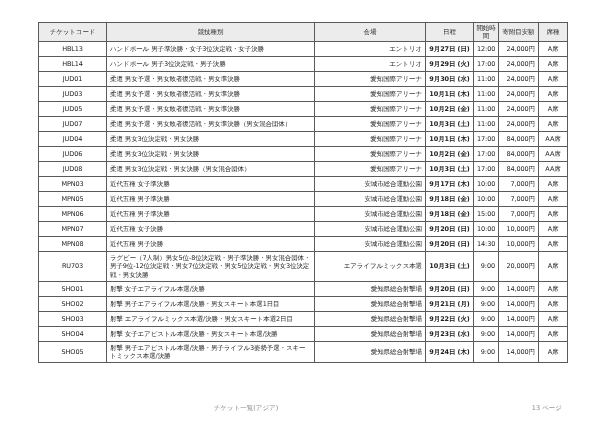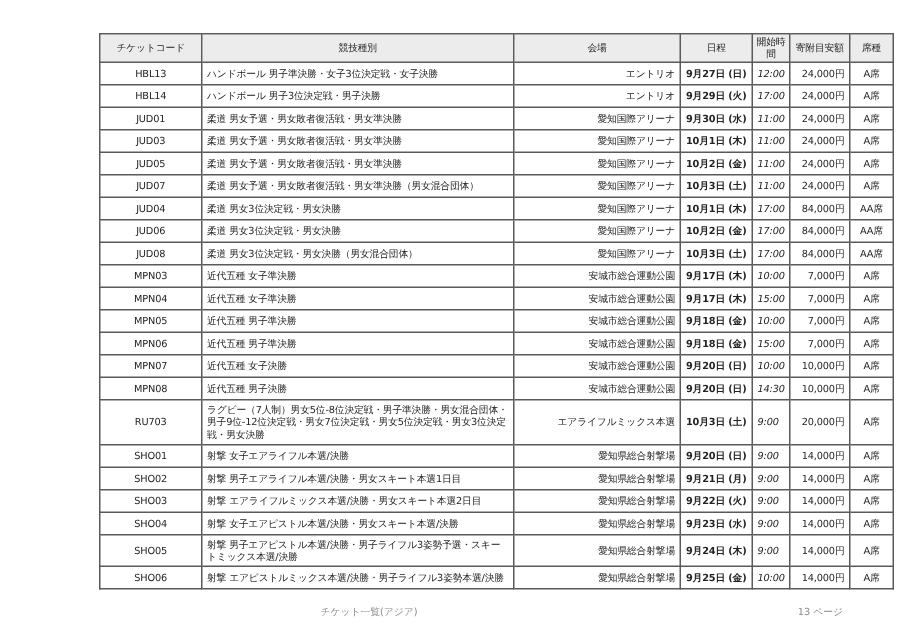--- a/index.html
+++ b/index.html
@@ -17,21 +17,20 @@
     left: 38px;
     top: 22px;
   }
   table.ticket-table {
     border-collapse: collapse;
     table-layout: fixed;
     width: 529px;
     font-size: 6.5px;
     color: #222222;
     letter-spacing: -0.1px;
-    margin-left: 28px;
   }
   table.ticket-table th,
   table.ticket-table td {
     border: 1px solid #5a5a5a;
     padding: 2px 3px;
     line-height: 1.25;
     overflow: hidden;
     vertical-align: middle;
   }
   table.ticket-table th {
@@ -39,21 +38,21 @@
     font-weight: normal;
     text-align: center;
     padding: 1px 1px;
     height: 15px;
   }
   table.ticket-table td { height: 10px; }
   td.col-code  { text-align: center; white-space: nowrap; }
   td.col-event { text-align: left; }
   td.col-venue { text-align: right; white-space: nowrap; }
   td.col-date  { text-align: center; white-space: nowrap; font-weight: bold; }
-  td.col-time  { text-align: left; white-space: nowrap; font-style: italic; }
+  td.col-time  { text-align: right; white-space: nowrap; }
   td.col-price { text-align: right; padding-right: 4px; white-space: nowrap; }
   td.col-seat  { text-align: center; white-space: nowrap; }
   .page-footer {
     position: absolute;
     left: 0;
     top: 404px;
     width: 492px;
     font-size: 6.5px;
     color: #8a8a8a;
     text-align: center;
@@ -176,29 +175,20 @@
         <tr>
           <td class="col-code">MPN03</td>
           <td class="col-event">近代五種 女子準決勝</td>
           <td class="col-venue">安城市総合運動公園</td>
           <td class="col-date">9月17日 (木)</td>
           <td class="col-time">10:00</td>
           <td class="col-price">7,000円</td>
           <td class="col-seat">A席</td>
         </tr>
         <tr>
-          <td class="col-code">MPN04</td>
-          <td class="col-event">近代五種 女子準決勝</td>
-          <td class="col-venue">安城市総合運動公園</td>
-          <td class="col-date">9月17日 (木)</td>
-          <td class="col-time">15:00</td>
-          <td class="col-price">7,000円</td>
-          <td class="col-seat">A席</td>
-        </tr>
-        <tr>
           <td class="col-code">MPN05</td>
           <td class="col-event">近代五種 男子準決勝</td>
           <td class="col-venue">安城市総合運動公園</td>
           <td class="col-date">9月18日 (金)</td>
           <td class="col-time">10:00</td>
           <td class="col-price">7,000円</td>
           <td class="col-seat">A席</td>
         </tr>
         <tr>
           <td class="col-code">MPN06</td>
@@ -271,29 +261,20 @@
           <td class="col-time">9:00</td>
           <td class="col-price">14,000円</td>
           <td class="col-seat">A席</td>
         </tr>
         <tr>
           <td class="col-code">SHO05</td>
           <td class="col-event">射撃 男子エアピストル本選/決勝・男子ライフル3姿勢予選・スキートミックス本選/決勝</td>
           <td class="col-venue">愛知県総合射撃場</td>
           <td class="col-date">9月24日 (木)</td>
           <td class="col-time">9:00</td>
-          <td class="col-price">14,000円</td>
-          <td class="col-seat">A席</td>
-        </tr>
-        <tr>
-          <td class="col-code">SHO06</td>
-          <td class="col-event">射撃 エアピストルミックス本選/決勝・男子ライフル3姿勢本選/決勝</td>
-          <td class="col-venue">愛知県総合射撃場</td>
-          <td class="col-date">9月25日 (金)</td>
-          <td class="col-time">10:00</td>
           <td class="col-price">14,000円</td>
           <td class="col-seat">A席</td>
         </tr>
       </tbody>
   </table>
 </div>
 
 <div class="page-footer">チケット一覧(アジア)</div>
 <div class="page-number">13 ページ</div>
 

